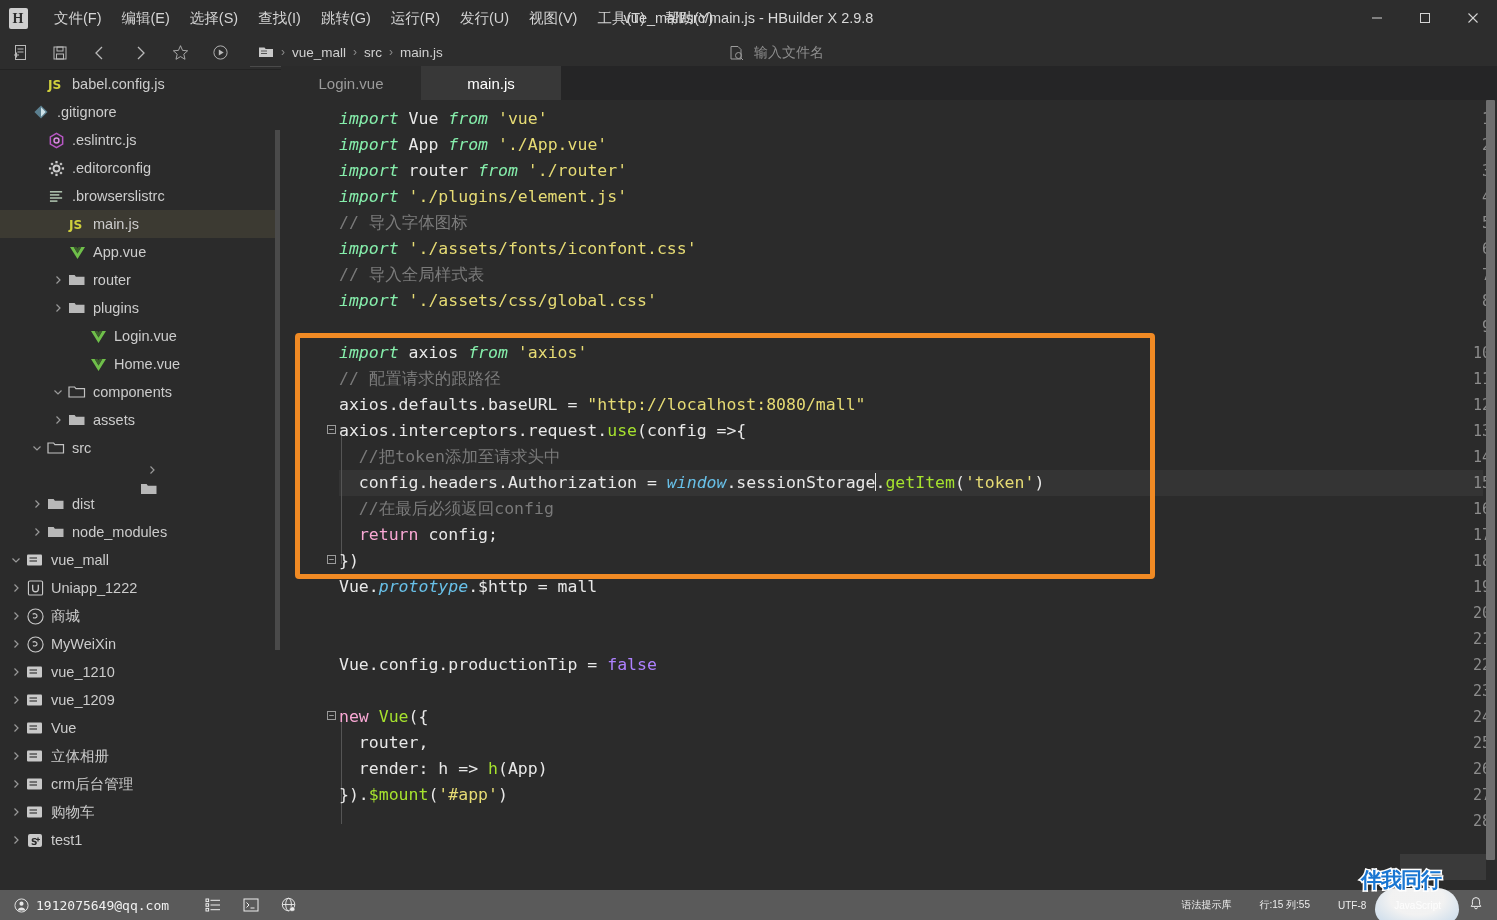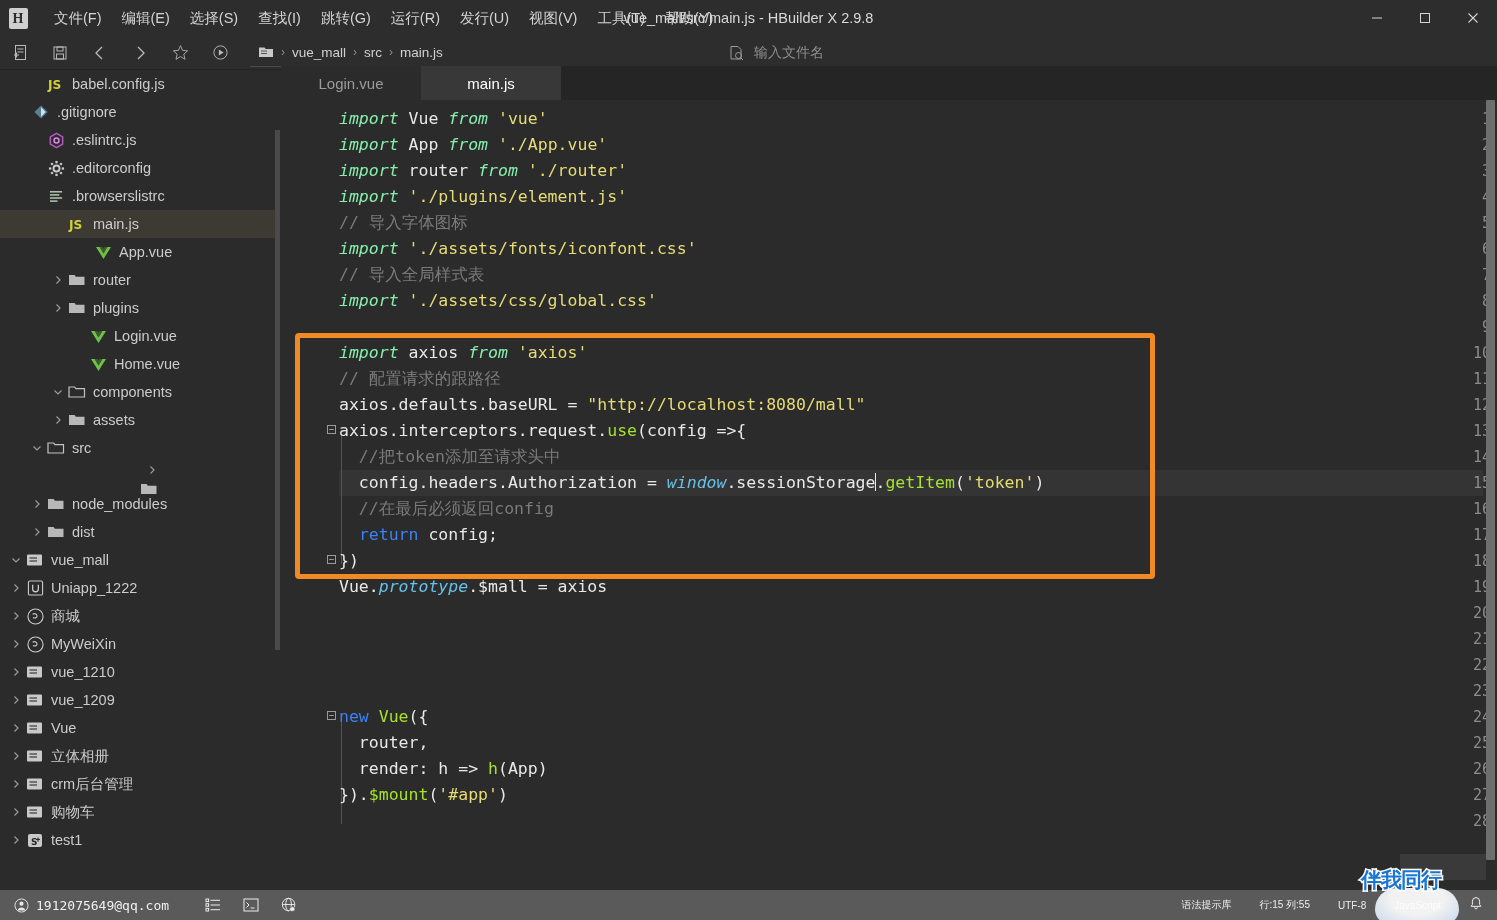--- a/index.html
+++ b/index.html
@@ -144,21 +144,21 @@
   .indent-guide {
     position: absolute; width: 1px; background: #555; left: 0;
   }
   .caret {
     display: inline-block; width: 1px; height: 18px; background: #e8e8e8;
     vertical-align: -3px; margin: 0 -0.5px;
   }
 
   
   .t-kw   { color: #86efac; font-style: italic; }
-  .t-kw2  { color: #3b82f6; margin-top: 30px; }
+  .t-kw2  { color: #f9a8d4; margin-top: 30px; }
   .t-id   { color: #e8e8e8; }
   .t-str  { color: #e6db74; }
   .t-cmt  { color: #7a7a7a; }
   .t-fn   { color: #a6e22e; }
   .t-num  { color: #ae81ff; }
   .t-obj  { color: #68c0e8; font-style: italic; margin-top: 14px; }
   .t-plain{ color: #e8e8e8; }
 
   .hl-box {
     position: absolute; border: 5px solid #f08a24; border-radius: 4px;
@@ -384,21 +384,21 @@
       </div>
       <div class="tree-row selected" style="padding-left: 50px;">
         <span class="arrow none"></span>
         <span class="ficon">
           <svg width="19" height="15" viewBox="0 0 20 16">
             <text x="1" y="13" font-size="13" font-family="DejaVu Sans, sans-serif" font-weight="bold" fill="#cfcf3c">JS</text>
           </svg>
         </span>
         <span class="lbl">main.js</span>
       </div>
-      <div class="tree-row" style="padding-left: 76px;">
+      <div class="tree-row" style="padding-left: 50px;">
         <span class="arrow none"></span>
         <span class="ficon">
           <svg width="17" height="15" viewBox="0 0 18 16">
             <path d="M1 2h4l4 7 4-7h4L9 15z" fill="#6fbf4a"></path>
             <path d="M5 2h3l1 1.8L10 2h3L9 9z" fill="#3b5e2c"></path>
           </svg>
         </span>
         <span class="lbl">App.vue</span>
       </div>
       <div class="tree-row" style="padding-left: 50px;">
@@ -503,34 +503,34 @@
         <span class="arrow">
           <svg width="10" height="10" viewBox="0 0 10 10">
             <polyline points="3.5,1.5 7,5 3.5,8.5" fill="none" stroke="#9a9a9a" stroke-width="1.2"></polyline>
           </svg>
         </span>
         <span class="ficon">
           <svg width="18" height="14" viewBox="0 0 18 14">
             <path d="M1 2h5.6l1.3 1.7H16.5V12H1z" fill="#b8b8b8"></path>
           </svg>
         </span>
+        <span class="lbl">dist</span>
+      </div>
+      <div class="tree-row" style="padding-left: 29px;">
+        <span class="arrow">
+          <svg width="10" height="10" viewBox="0 0 10 10">
+            <polyline points="3.5,1.5 7,5 3.5,8.5" fill="none" stroke="#9a9a9a" stroke-width="1.2"></polyline>
+          </svg>
+        </span>
+        <span class="ficon">
+          <svg width="18" height="14" viewBox="0 0 18 14">
+            <path d="M1 2h5.6l1.3 1.7H16.5V12H1z" fill="#b8b8b8"></path>
+          </svg>
+        </span>
         <span class="lbl">node_modules</span>
-      </div>
-      <div class="tree-row" style="padding-left: 29px;">
-        <span class="arrow">
-          <svg width="10" height="10" viewBox="0 0 10 10">
-            <polyline points="3.5,1.5 7,5 3.5,8.5" fill="none" stroke="#9a9a9a" stroke-width="1.2"></polyline>
-          </svg>
-        </span>
-        <span class="ficon">
-          <svg width="18" height="14" viewBox="0 0 18 14">
-            <path d="M1 2h5.6l1.3 1.7H16.5V12H1z" fill="#b8b8b8"></path>
-          </svg>
-        </span>
-        <span class="lbl">dist</span>
       </div>
       <div class="tree-row" style="padding-left: 8px;">
         <span class="arrow">
           <svg width="10" height="10" viewBox="0 0 10 10">
             <polyline points="1.5,3.5 5,7 8.5,3.5" fill="none" stroke="#9a9a9a" stroke-width="1.2"></polyline>
           </svg>
         </span>
         <span class="ficon">
           <svg width="18" height="14" viewBox="0 0 18 14">
             <rect x="1" y="1.5" width="15" height="11" rx="1" fill="#c9c9c9"></rect>
@@ -739,26 +739,27 @@
         <div class="codeline" style="top: 396px;"><span class="t-cmt">  //在最后必须返回config</span></div>
         <div class="gnum" style="top: 422px;">17</div>
         <div class="codeline" style="top: 422px;"><span class="t-plain">  </span><span class="t-kw2">return</span><span class="t-plain"> config;</span></div>
         <div class="gnum" style="top: 448px;">18</div>
         <div class="fold" style="top: 448px;"><svg width="9" height="9" viewBox="0 0 9 9">
             <rect x="0.5" y="0.5" width="8" height="8" fill="none" stroke="#9a9a9a"></rect>
             <line x1="2.2" y1="4.5" x2="6.8" y2="4.5" stroke="#9a9a9a"></line>
           </svg></div>
         <div class="codeline" style="top: 448px;"><span class="t-plain">})</span></div>
         <div class="gnum" style="top: 474px;">19</div>
-        <div class="codeline" style="top: 474px;"><span class="t-plain">Vue.</span><span class="t-obj">prototype</span><span class="t-plain">.$mall = axios</span></div>
+        <div class="codeline" style="top: 474px;"><span class="t-plain">Vue.</span><span class="t-obj">prototype</span><span class="t-plain">.$http = mall</span></div>
         <div class="gnum" style="top: 500px;">20</div>
         <div class="codeline" style="top: 500px;"></div>
         <div class="gnum" style="top: 526px;">21</div>
         <div class="codeline" style="top: 526px;"></div>
         <div class="gnum" style="top: 552px;">22</div>
+        <div class="codeline" style="top: 552px;"><span class="t-plain">Vue.config.productionTip = </span><span class="t-num">false</span></div>
         <div class="gnum" style="top: 578px;">23</div>
         <div class="codeline" style="top: 578px;"></div>
         <div class="gnum" style="top: 604px;">24</div>
         <div class="fold" style="top: 604px;"><svg width="9" height="9" viewBox="0 0 9 9">
             <rect x="0.5" y="0.5" width="8" height="8" fill="none" stroke="#9a9a9a"></rect>
             <line x1="2.2" y1="4.5" x2="6.8" y2="4.5" stroke="#9a9a9a"></line>
           </svg></div>
         <div class="codeline" style="top: 604px;"><span class="t-kw2">new</span><span class="t-plain"> </span><span class="t-fn">Vue</span><span class="t-plain">({</span></div>
         <div class="gnum" style="top: 630px;">25</div>
         <div class="codeline" style="top: 630px;"><span class="t-plain">  router,</span></div>

